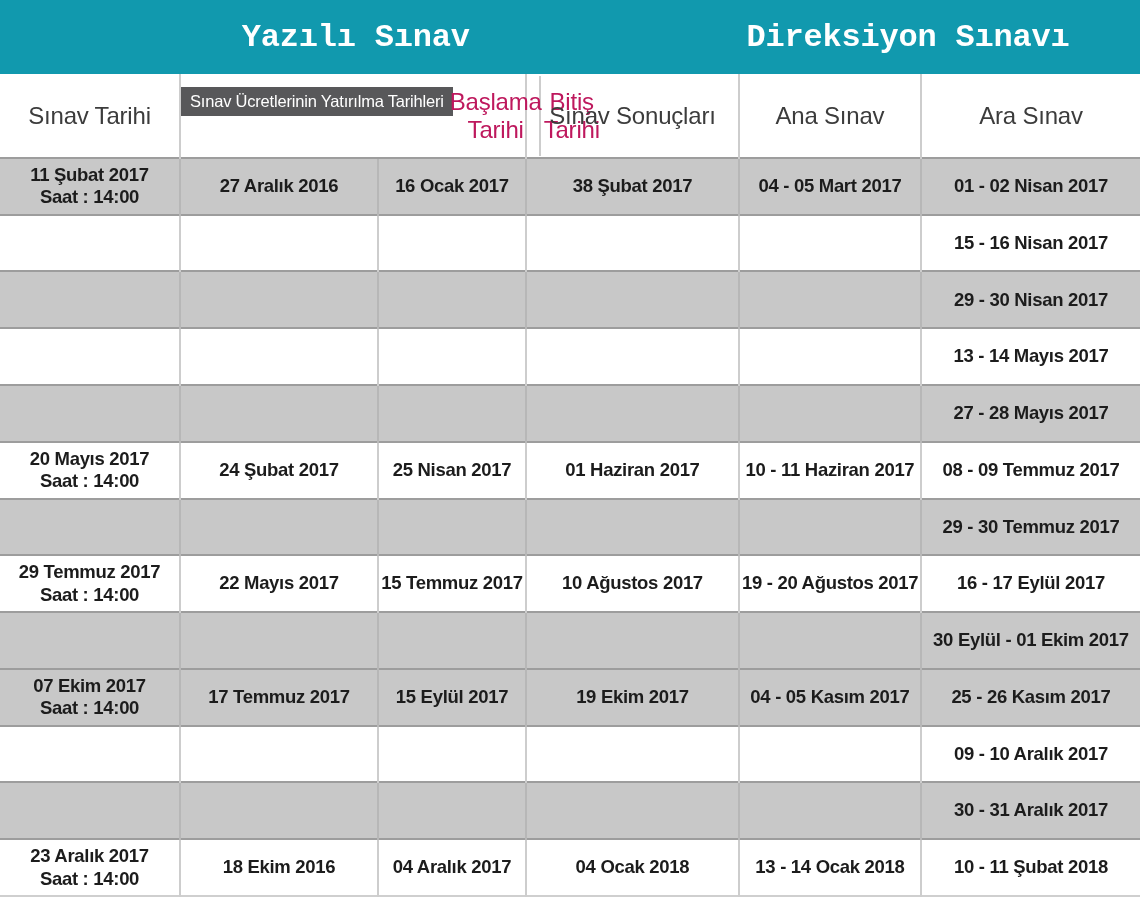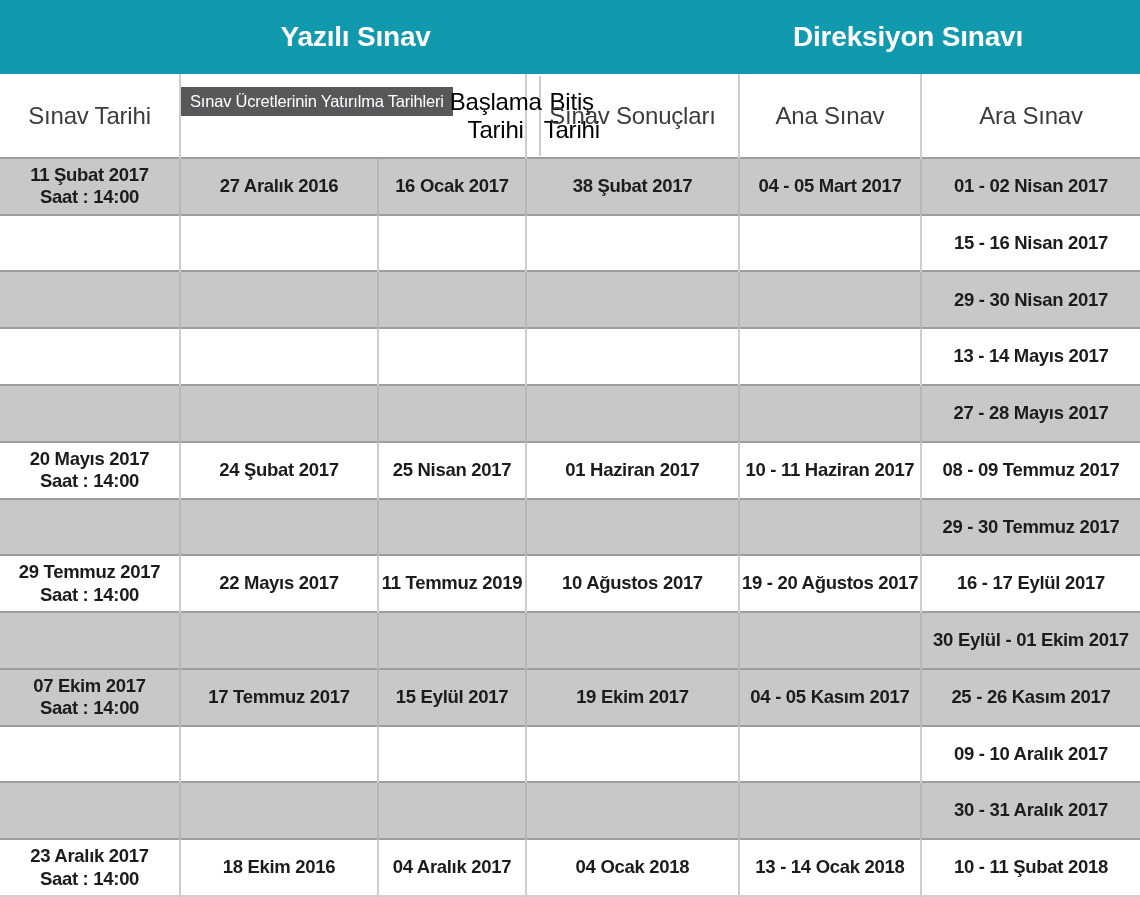--- a/index.html
+++ b/index.html
@@ -24,23 +24,24 @@
     padding: 0;
     position: relative;
     border: none;
   }
   .banner-label {
     position: absolute;
     top: 50%;
     transform: translate(-50%, -50%);
     color: #ffffff;
     font-weight: bold;
-    font-size: 28px;
+    font-size: 32px;
     letter-spacing: -0.2px;
     white-space: nowrap;
+    font-family: Liberation Mono, monospace;
   }
   .banner-label.pos-left  { left: 31.2%; }
   .banner-label.pos-right { left: 77.9%; margin-left: 20px; }
   
   tr.head-row td {
     background: #ffffff;
     height: 80px;
     padding: 0;
     border-left: 2px solid #cdcdcd;
     vertical-align: middle;
@@ -66,21 +67,21 @@
     line-height: 1;
     padding: 6px 9px 7px;
     white-space: nowrap;
   }
   .fee-labels { flex: 1; display: flex; align-items: stretch; }
   .fee-sublabel {
     display: flex;
     align-items: center;
     justify-content: center;
     font-size: 24px;
-    color: #000000;
+    color: #be185d;
   }
   .fee-sublabel.first { width: 57.2%; border-right: 2px solid #cdcdcd; }
   .fee-sublabel.second { flex: 1; }
   
   tr.data-row td {
     height: 53px;
     padding: 0 2px;
     border-left: 2px solid #cdcdcd;
     border-top: 2px solid #9d9d9d;
     vertical-align: middle;
@@ -245,21 +246,21 @@
         </tr>
         <tr class="data-row plain">
           <td>
             <div class="cell-line">29 Temmuz 2017</div>
             <div class="cell-line">Saat : 14:00</div>
           </td>
           <td>
             <div class="cell-line">22 Mayıs 2017</div>
           </td>
           <td>
-            <div class="cell-line">11 Temmuz 2019</div>
+            <div class="cell-line">15 Temmuz 2017</div>
           </td>
           <td>
             <div class="cell-line">10 Ağustos 2017</div>
           </td>
           <td>
             <div class="cell-line">19 - 20 Ağustos 2017</div>
           </td>
           <td>
             <div class="cell-line">16 - 17 Eylül 2017</div>
           </td>

